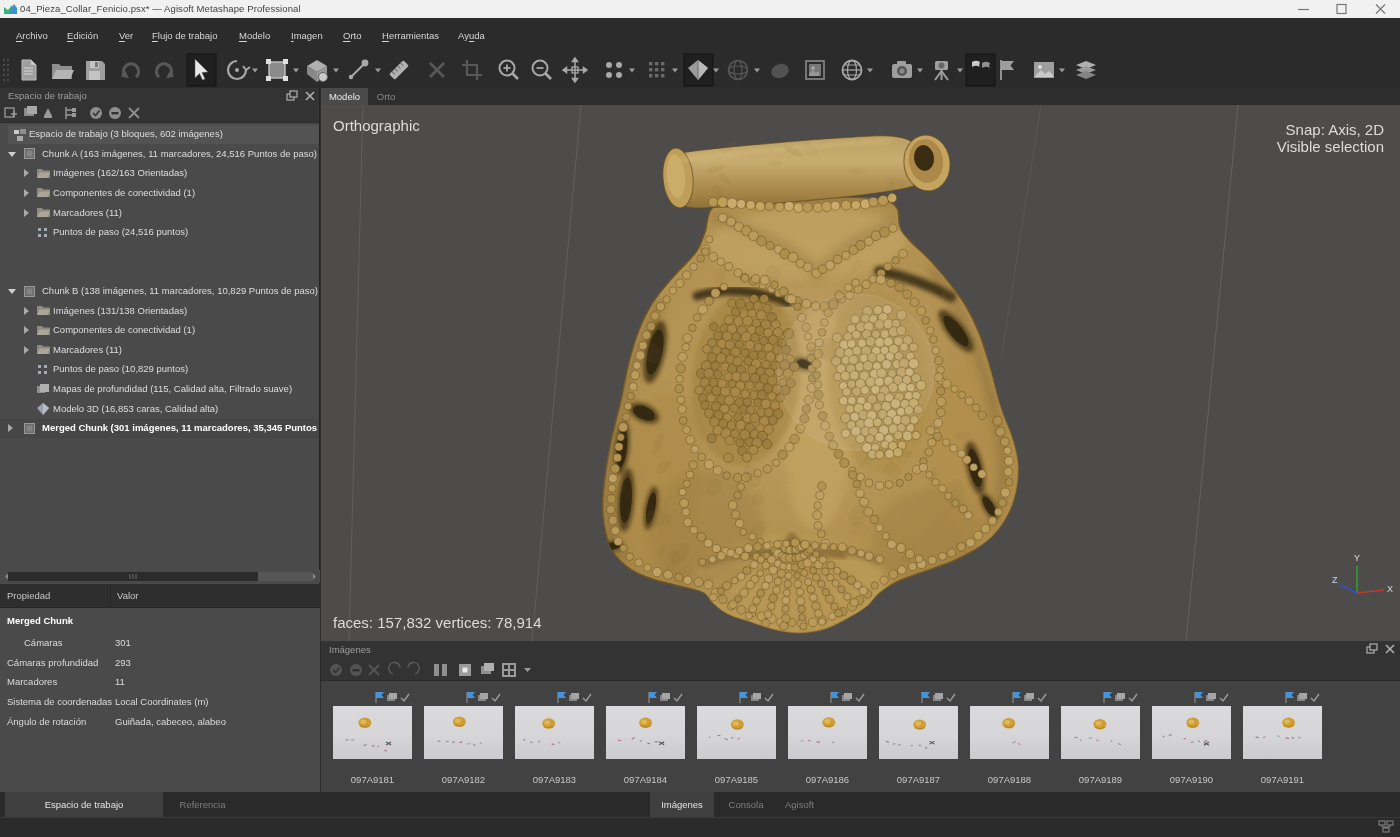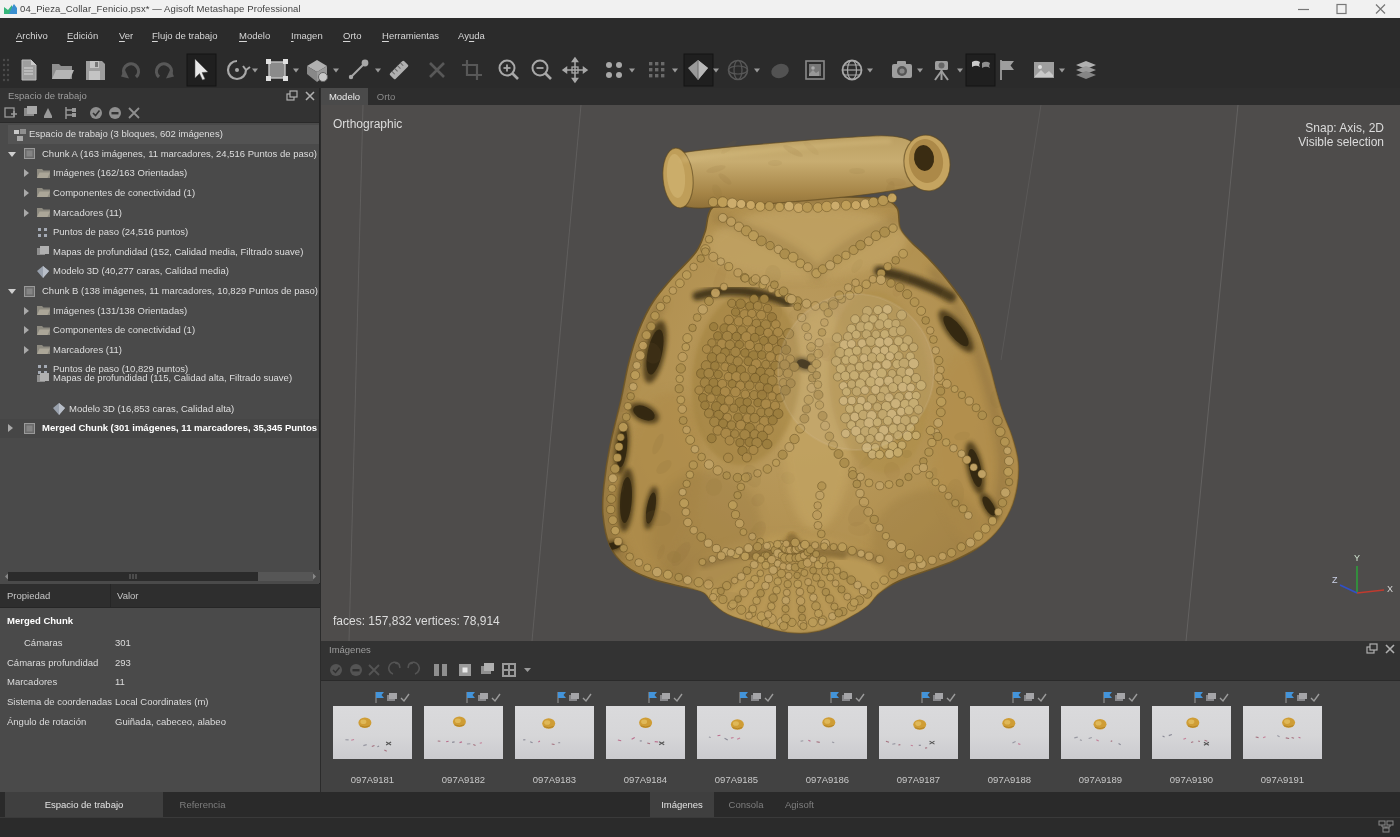--- a/index.html
+++ b/index.html
@@ -19,21 +19,21 @@
 .trow b{color:#fff}
 .arrow-d{position:absolute;width:0;height:0;border-left:4px solid transparent;border-right:4px solid transparent;border-top:5px solid #cfcfcf}
 .arrow-r{position:absolute;width:0;height:0;border-top:4px solid transparent;border-bottom:4px solid transparent;border-left:5px solid #a9a9a9}
 #hscroll{position:absolute;left:0;top:482px;width:320px;height:13px;background:#4a4a4a}
 #prophdr{position:absolute;left:0;top:496px;width:320px;height:24px;background:#2e2e2e;color:#c6c6c6;font-size:9.5px;border-bottom:1px solid #262626}
 #props{position:absolute;left:0;top:520px;width:320px;height:184px;background:#4a4a4a;font-size:9.5px;color:#dcdcdc}
 .prow{position:absolute;white-space:nowrap}
 #viewport{position:absolute;left:321px;top:88px;width:1079px;height:553px;background:#2d2d2d}
 #vtabs{position:absolute;left:0;top:0;width:100%;height:17px;background:#2d2d2d;font-size:9.5px}
 #vcanvas{position:absolute;left:0;top:17px;width:1079px;height:536px;background:#4e4c4b;overflow:hidden}
-.vtext{position:absolute;color:#dcdcdc;font-size:12px;white-space:nowrap}
+.vtext{position:absolute;color:#dcdcdc;font-size:15px;white-space:nowrap}
 #imgpanel{position:absolute;left:321px;top:641px;width:1079px;height:151px;background:#424242}
 #imghdr{position:absolute;left:0;top:0;width:100%;height:18px;background:#333;color:#9d9d9d;font-size:9.5px}
 #imgtools{position:absolute;left:0;top:18px;width:100%;height:22px;background:#333;border-bottom:1px solid #2a2a2a}
 #thumbs{position:absolute;left:0;top:40px;width:100%;height:111px;background:#424242}
 .thumb{position:absolute;top:25px;width:79px;height:53px;background:#d6d6d8}
 .tlab{position:absolute;top:93px;width:79px;text-align:center;font-size:9.5px;color:#c9c9c9}
 #tabrow{position:absolute;left:0;top:792px;width:1400px;height:25px;background:#2a2a2a;font-size:9.5px}
 .tab{position:absolute;top:0;height:25px;line-height:25px;text-align:center}
 .tab.on{background:#3f3f3f;color:#e2e2e2}
 .tab.off{color:#7e7e7e}
@@ -344,34 +344,20 @@
         <svg class="abs" style="left:37px;top:3.5px" width="11" height="11" viewBox="0 0 11 11">
           <g fill="#a4aab4">
             <rect x="1" y="1" width="3" height="3"></rect>
             <rect x="7" y="1" width="3" height="3"></rect>
             <rect x="1" y="7" width="3" height="3"></rect>
             <rect x="7" y="7" width="3" height="3"></rect>
           </g>
         </svg>
         <span class="abs" style="left:53px;top:3px">Puntos de paso (24,516 puntos)</span>
       </div>
-      <div class="trow" style="left:0;top:119.7px;width:320px">
-        <svg class="abs" style="left:37px;top:3.5px" width="12" height="11" viewBox="0 0 12 11">
-          <rect x="0" y="2" width="8" height="7" fill="#8f8f8f"></rect>
-          <rect x="3" y="0" width="9" height="8" fill="#b0b0b0"></rect>
-        </svg>
-        <span class="abs" style="left:53px;top:3px">Mapas de profundidad (152, Calidad media, Filtrado suave)</span>
-      </div>
-      <div class="trow" style="left:0;top:139.3px;width:320px">
-        <svg class="abs" style="left:37px;top:3.5px" width="12" height="12" viewBox="0 0 12 12">
-          <path d="M6,0 L12,5 L6,12 L0,5 Z" fill="#98a0ac"></path>
-          <path d="M6,0 L12,5 L6,12 Z" fill="#b8bec8"></path>
-        </svg>
-        <span class="abs" style="left:53px;top:3px">Modelo 3D (40,277 caras, Calidad media)</span>
-      </div>
       <div class="trow" style="left:0;top:159.0px;width:320px">
         <span class="arrow-d" style="left:8px;top:7px"></span>
         <svg class="abs" style="left:24px;top:3.5px" width="11" height="11" viewBox="0 0 11 11">
           <rect x="0.5" y="0.5" width="10" height="10" fill="#6b6b6b" stroke="#9a9a9a"></rect>
           <rect x="2.5" y="2.5" width="6" height="6" fill="#848484"></rect>
         </svg>
         <span class="abs" style="left:42px;top:3px">Chunk B (138 imágenes, 11 marcadores, 10,829 Puntos de paso) [</span>
       </div>
       <div class="trow" style="left:0;top:178.6px;width:320px">
         <span class="arrow-r" style="left:24px;top:5px"></span>
@@ -401,28 +387,28 @@
         <svg class="abs" style="left:37px;top:3.5px" width="11" height="11" viewBox="0 0 11 11">
           <g fill="#a4aab4">
             <rect x="1" y="1" width="3" height="3"></rect>
             <rect x="7" y="1" width="3" height="3"></rect>
             <rect x="1" y="7" width="3" height="3"></rect>
             <rect x="7" y="7" width="3" height="3"></rect>
           </g>
         </svg>
         <span class="abs" style="left:53px;top:3px">Puntos de paso (10,829 puntos)</span>
       </div>
-      <div class="trow" style="left:0;top:246px;width:320px">
+      <div class="trow" style="left:0;top:257px;width:320px">
         <svg class="abs" style="left:37px;top:3.5px" width="12" height="11" viewBox="0 0 12 11">
           <rect x="0" y="2" width="8" height="7" fill="#8f8f8f"></rect>
           <rect x="3" y="0" width="9" height="8" fill="#b0b0b0"></rect>
         </svg>
         <span class="abs" style="left:53px;top:3px">Mapas de profundidad (115, Calidad alta, Filtrado suave)</span>
       </div>
-      <div class="trow" style="left:16px;top:276.7px;width:257px">
+      <div class="trow" style="left:0;top:276.7px;width:257px">
         <svg class="abs" style="left:37px;top:3.5px" width="12" height="12" viewBox="0 0 12 12">
           <path d="M6,0 L12,5 L6,12 L0,5 Z" fill="#98a0ac"></path>
           <path d="M6,0 L12,5 L6,12 Z" fill="#b8bec8"></path>
         </svg>
         <span class="abs" style="left:53px;top:3px">Modelo 3D (16,853 caras, Calidad alta)</span>
       </div>
       <div class="trow" style="left:0;top:296.3px;width:320px;background:rgba(0,0,0,0.05)">
         <span class="arrow-r" style="left:8px;top:5px"></span>
         <svg class="abs" style="left:24px;top:3.5px" width="11" height="11" viewBox="0 0 11 11">
           <rect x="0.5" y="0.5" width="10" height="10" fill="#6b6b6b" stroke="#9a9a9a"></rect>

